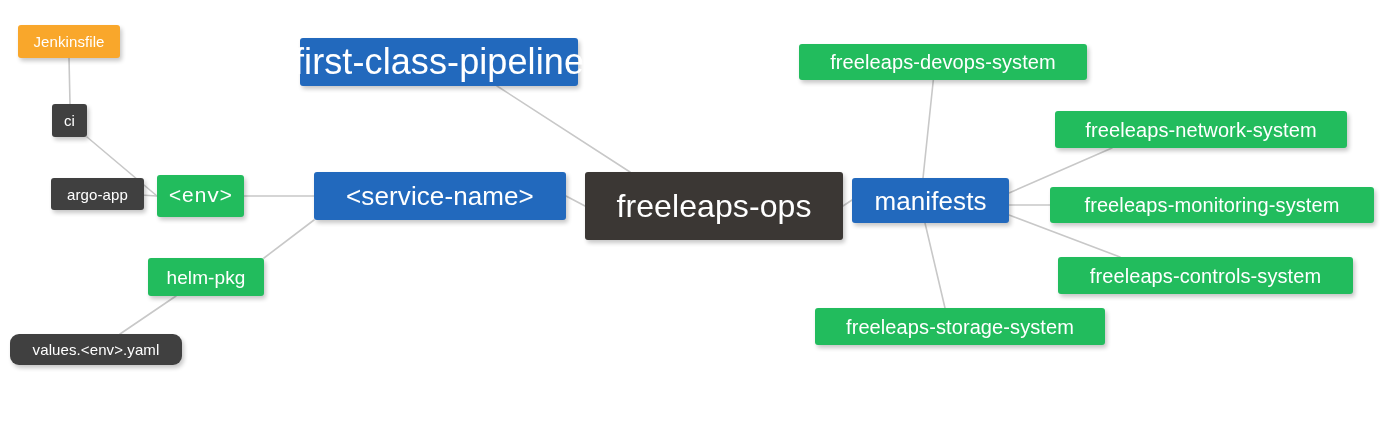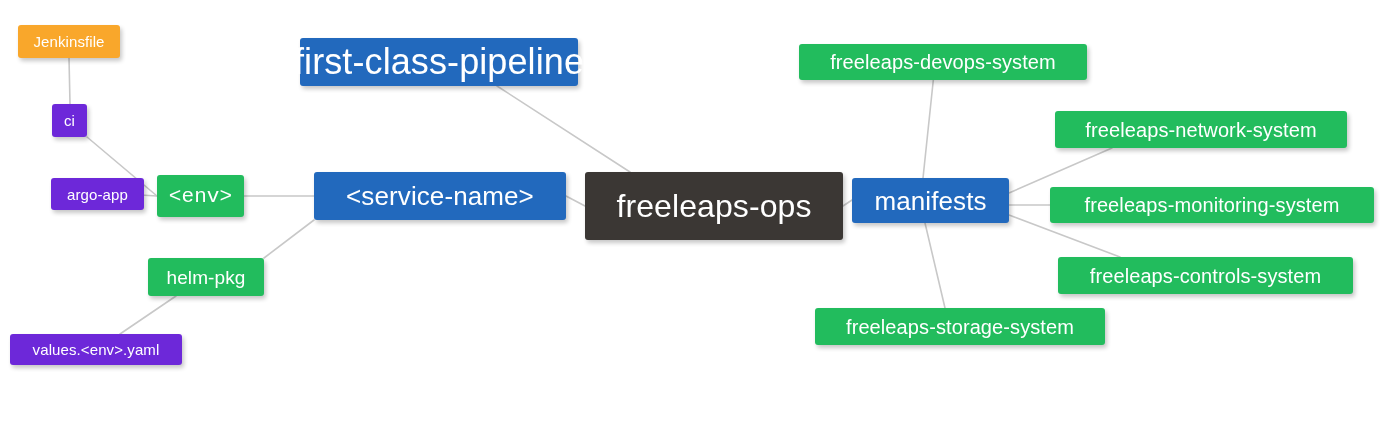--- a/index.html
+++ b/index.html
@@ -40,21 +40,21 @@
     user-select: none;
   }
   .node-label {
     display: block;
     line-height: 1;
   }
   
   .c-root   { background: #3b3734; }
   .c-blue   { background: #2269bd; }
   .c-green  { background: #22bc5d; }
-  .c-red    { background: #6d28d9; }
+  .c-red    { background: #404040; }
   .c-orange { background: #f9a72b; }
 </style>
 </head>
 <body>
 
 <div id="mindmap-canvas">
   <svg id="edge-layer" viewBox="0 0 1390 421" width="1390" height="421" xmlns="http://www.w3.org/2000/svg">
       <line x1="69" y1="58" x2="70" y2="104" stroke="#c8c8c8" stroke-width="1.6" stroke-linecap="round"></line>
       <line x1="87" y1="137" x2="157" y2="196" stroke="#c8c8c8" stroke-width="1.6" stroke-linecap="round"></line>
       <line x1="124" y1="194" x2="157" y2="196" stroke="#c8c8c8" stroke-width="1.6" stroke-linecap="round"></line>
@@ -79,21 +79,21 @@
       </div>
       <div class="node c-red" style="left: 31px; top: 178px; width: 93px; height: 32px; font-size: 15px; margin-left: 20px;">
         <span class="node-label">argo-app</span>
       </div>
       <div class="node c-green" style="left: 157px; top: 175px; width: 87px; height: 42px; font-size: 21px; font-family: Liberation Mono, monospace;">
         <span class="node-label">&lt;env&gt;</span>
       </div>
       <div class="node c-green" style="left: 148px; top: 258px; width: 116px; height: 38px; font-size: 19px;">
         <span class="node-label">helm-pkg</span>
       </div>
-      <div class="node c-red" style="left: 10px; top: 334px; width: 172px; height: 31px; font-size: 15px;">
+      <div class="node c-red" style="left: 10px; top: 334px; width: 172px; height: 31px; font-size: 15px; border-radius: 9px;">
         <span class="node-label">values.&lt;env&gt;.yaml</span>
       </div>
       <div class="node c-blue" style="left: 300px; top: 38px; width: 278px; height: 48px; font-size: 36px;">
         <span class="node-label">first-class-pipeline</span>
       </div>
       <div class="node c-blue" style="left: 314px; top: 172px; width: 252px; height: 48px; font-size: 26px;">
         <span class="node-label">&lt;service-name&gt;</span>
       </div>
       <div class="node c-root" style="left: 585px; top: 172px; width: 258px; height: 68px; font-size: 32px;">
         <span class="node-label">freeleaps-ops</span>

